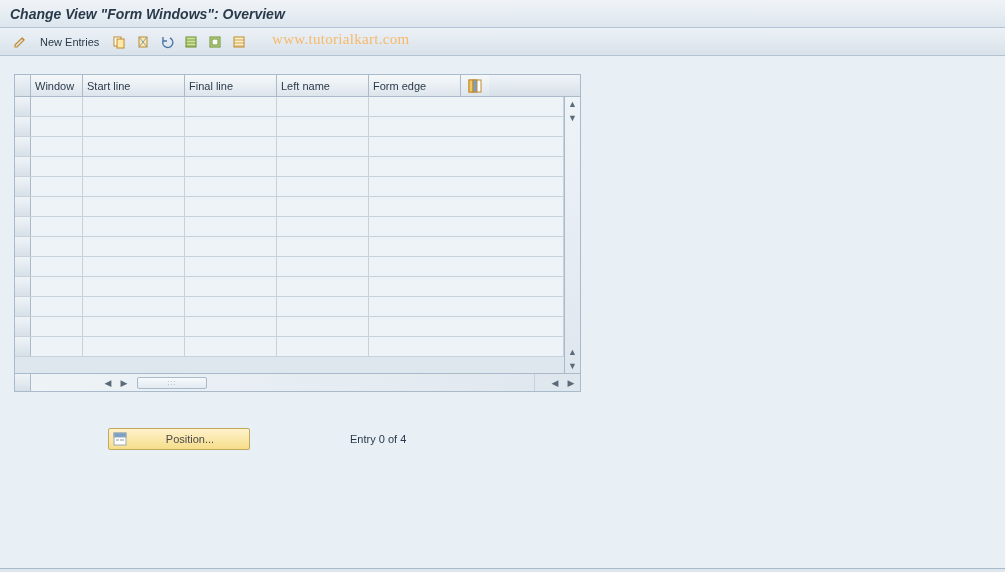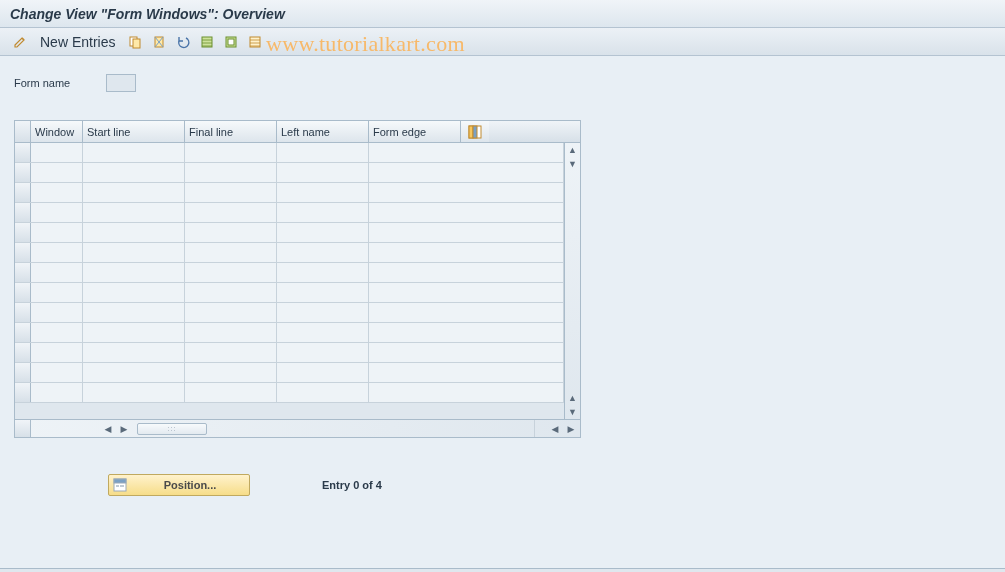--- a/index.html
+++ b/index.html
@@ -41,34 +41,34 @@
       height: 20px;
       border: 1px solid transparent;
       background: transparent;
       display: inline-flex;
       align-items: center;
       justify-content: center;
       cursor: pointer;
       border-radius: 2px;
     }
     .tb-new-entries {
-      font-size: 14px;
+      font-size: 11px;
       color: #2a3a4a;
       padding: 0 6px;
       height: 20px;
       display: inline-flex;
       align-items: center;
       cursor: pointer;
       border-radius: 2px;
     }
     .watermark {
       position: absolute;
-      left: 266px;
+      left: 272px;
       top: 3px;
-      font-size: 22px;
+      font-size: 15px;
       color: #f7b96a;
       font-family: Georgia, serif;
       letter-spacing: 0.3px;
     }
     .content {
       background: #e8eff5;
       height: calc(572px - 56px);
       padding: 18px 14px;
       position: relative;
     }
@@ -216,23 +216,22 @@
       align-items: center;
       justify-content: flex-end;
       gap: 2px;
       padding-right: 2px;
       border-left: 1px solid #c7d2db;
     }
     .footer-row {
       margin-top: 36px;
       display: flex;
       align-items: center;
-      gap: 72px;
+      gap: 100px;
       padding-left: 94px;
-      font-weight: bold;
     }
     .position-btn {
       width: 142px;
       height: 22px;
       border: 1px solid #c0a95f;
       background: linear-gradient(to bottom, #fff2cc 0%, #f6dd89 100%);
       border-radius: 2px;
       display: flex;
       align-items: center;
       cursor: pointer;
@@ -314,24 +313,20 @@
     <svg width="14" height="14" viewBox="0 0 14 14">
       <rect x="2" y="2" width="10" height="10" fill="#fff2cc" stroke="#c08a2f"></rect>
       <path d="M2 5 H12 M2 8 H12 M2 11 H12" stroke="#c08a2f" stroke-width="0.8"></path>
     </svg>
   </span>
   <span class="watermark">www.tutorialkart.com</span>
 </div>
 
 <div class="content">
 
-  <div class="form-row">
-    <span class="form-label">Form name</span>
-    <input class="form-input" readonly="" value="" style="">
-  </div>
 
   <div class="table-wrap">
 
     <div class="table-header-row">
       <div class="row-handle-col"></div>
       <div class="col-head col-window">Window</div>
       <div class="col-head col-start">Start line</div>
       <div class="col-head col-final">Final line</div>
       <div class="col-head col-left">Left name</div>
       <div class="col-head col-right">Form edge</div>

